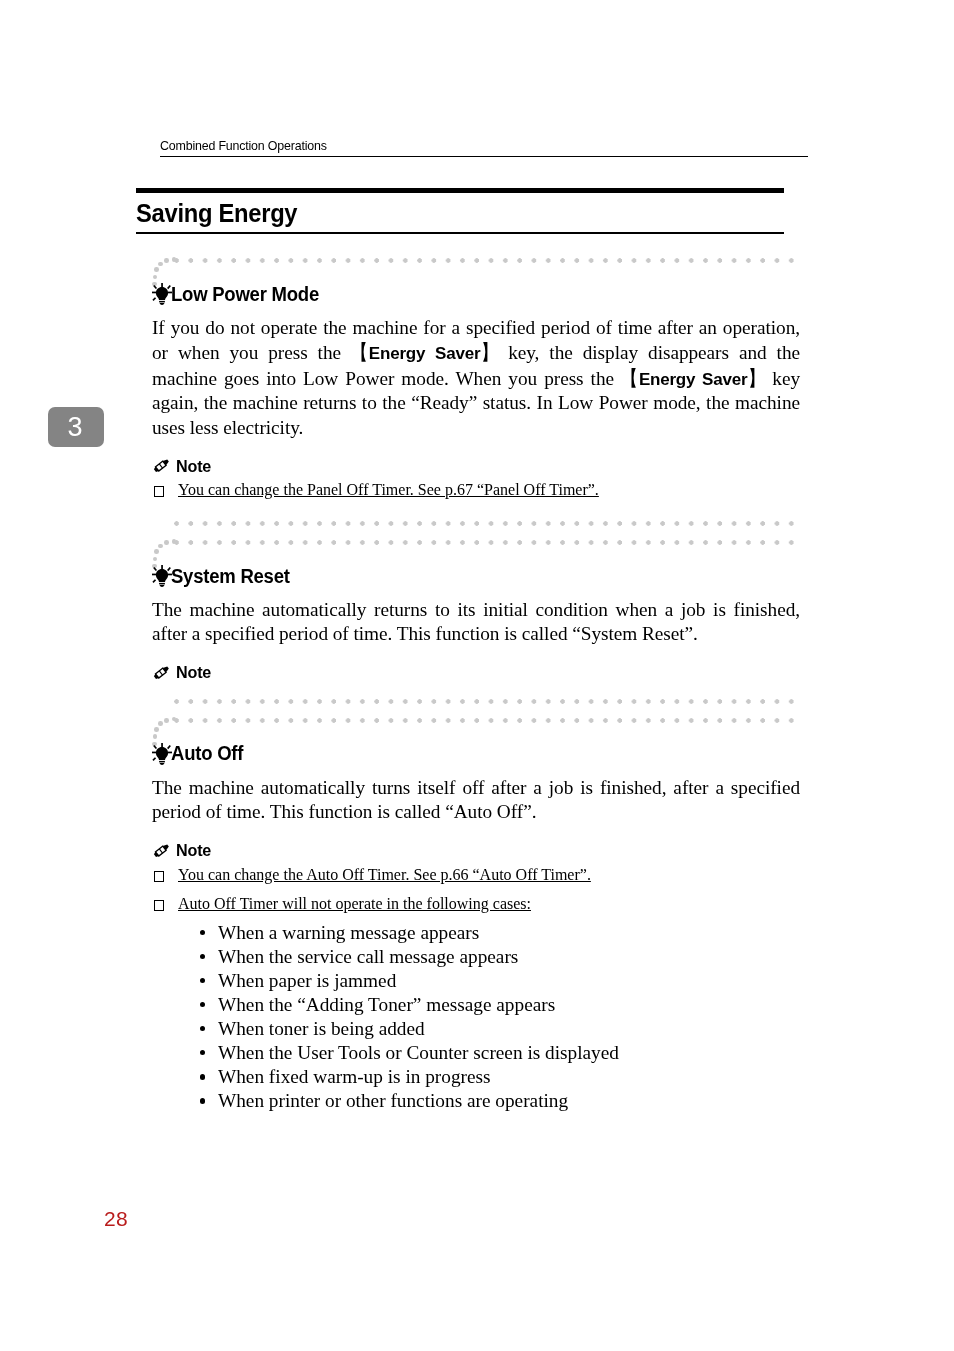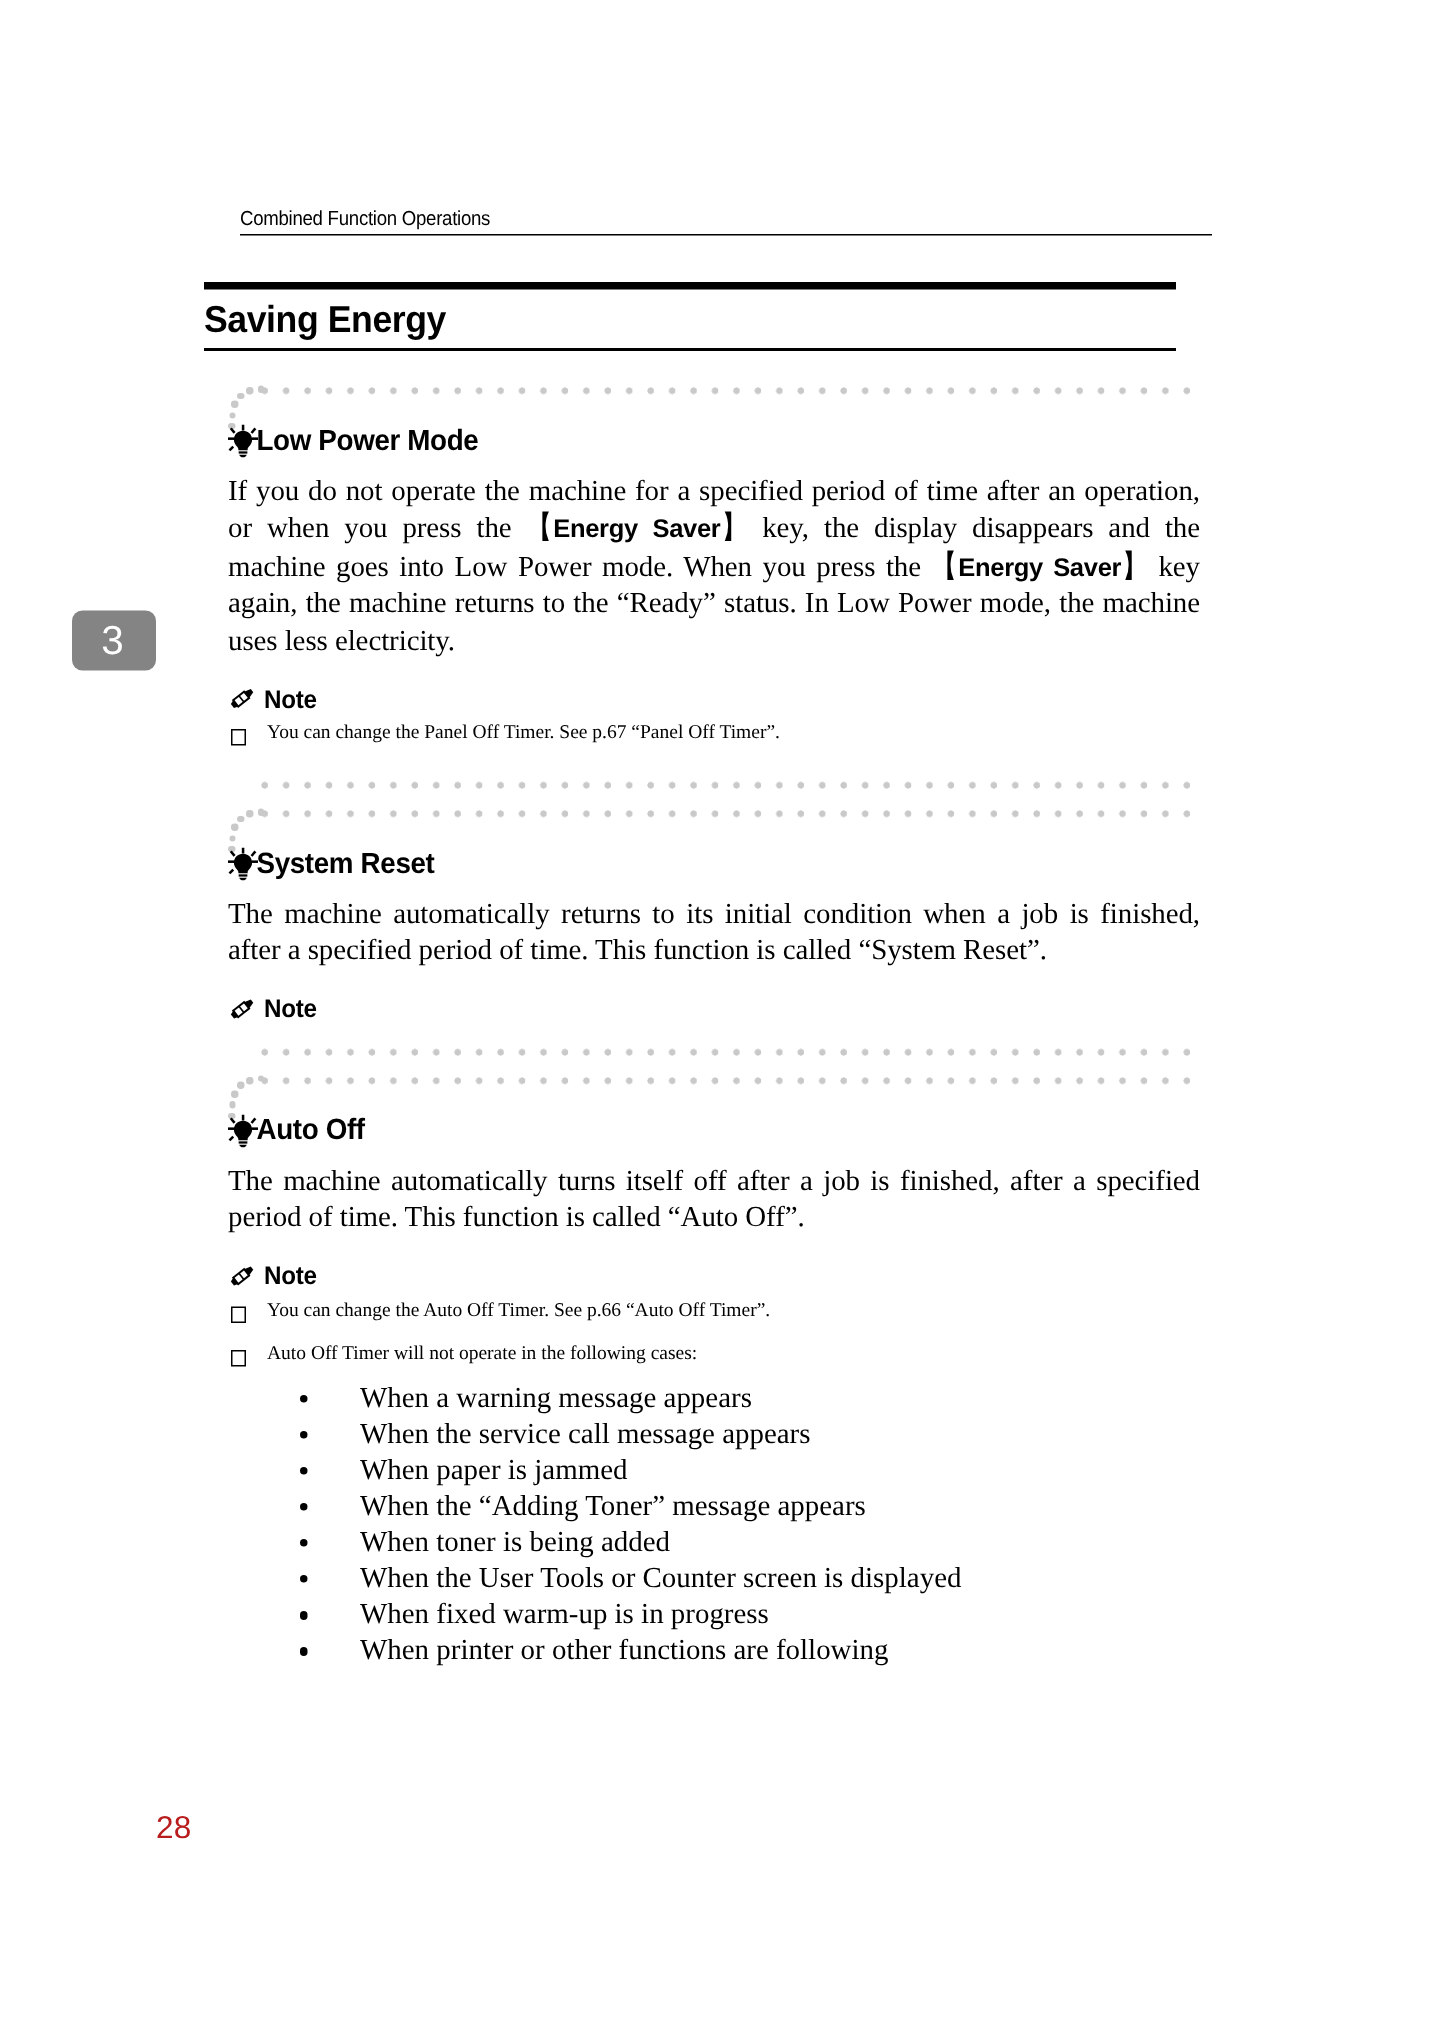--- a/index.html
+++ b/index.html
@@ -210,22 +210,23 @@
     letter-spacing: -0.2px;
     margin-left: 4px;
     transform: scaleX(0.95);
     transform-origin: left center;
   }
   .note-item {
     display: flex;
     align-items: flex-start;
     margin-top: 5px;
     font-family: "Liberation Serif", serif;
-    font-size: 13px;
+    font-size: 16px;
     line-height: 1.25;
+    text-decoration: underline;
   }
   .note-marker {
     flex: 0 0 26px;
     position: relative;
     height: 24px;
   }
   .note-marker i {
     position: absolute;
     left: 2px;
     top: 6px;
@@ -242,21 +243,20 @@
     margin-top: 3px;
   }
   .bullet-item {
     display: flex;
     align-items: flex-start;
     font-family: "Liberation Serif", serif;
     font-size: 19.3px;
     line-height: 1.25;
     margin-top: 0;
     padding-left: 48px;
-    gap: 22px;
   }
   .bullet-dot {
     flex: 0 0 18px;
     position: relative;
     height: 24px;
   }
   .bullet-dot i {
     position: absolute;
     left: 0px;
     top: 9px;
@@ -518,21 +518,21 @@
         <div class="bullet-item">
           <div class="bullet-dot">
               <i></i>
             </div>
           <div class="bullet-text">When fixed warm-up is in progress</div>
         </div>
         <div class="bullet-item">
           <div class="bullet-dot">
               <i></i>
             </div>
-          <div class="bullet-text">When printer or other functions are following</div>
+          <div class="bullet-text">When printer or other functions are operating</div>
         </div>
       </div>
 
     </div>
 
   </div>
 
   <div class="folio">28</div>
 
 </div>

